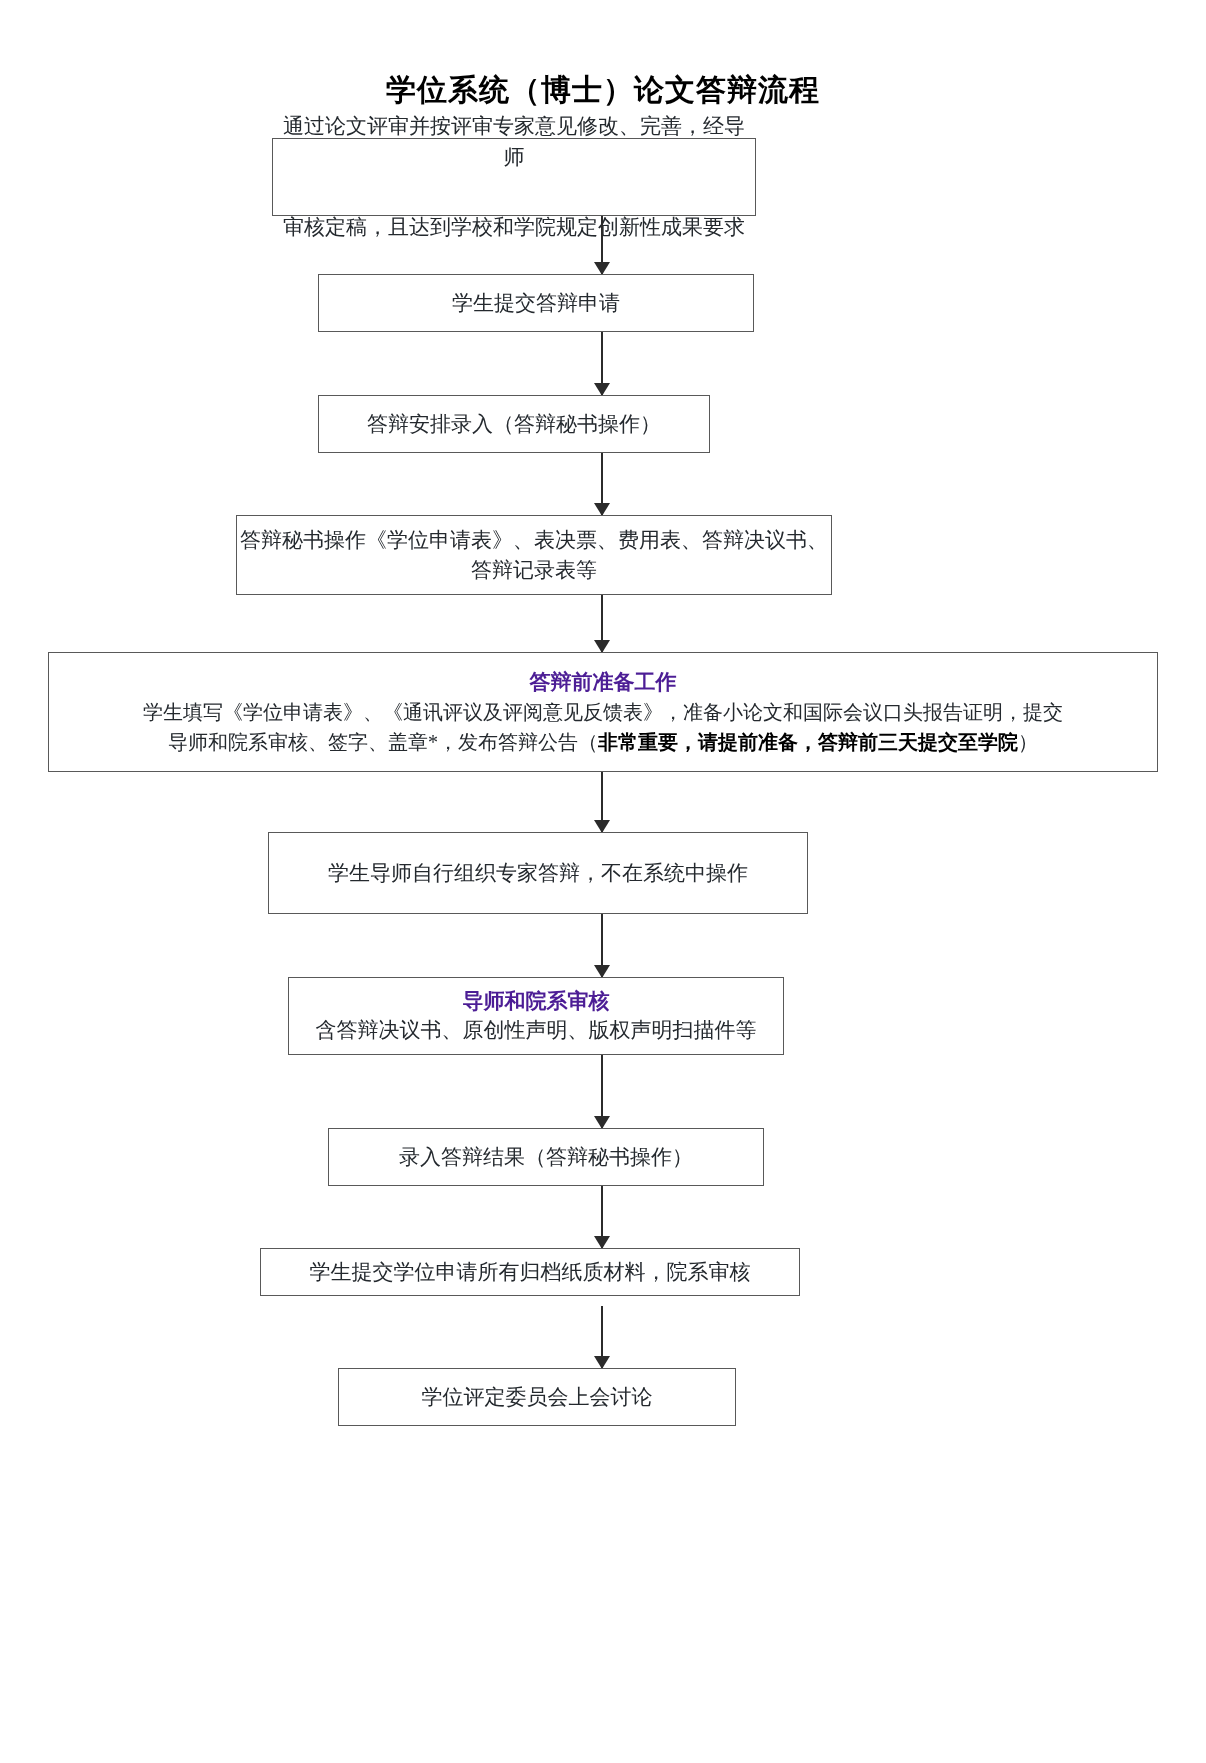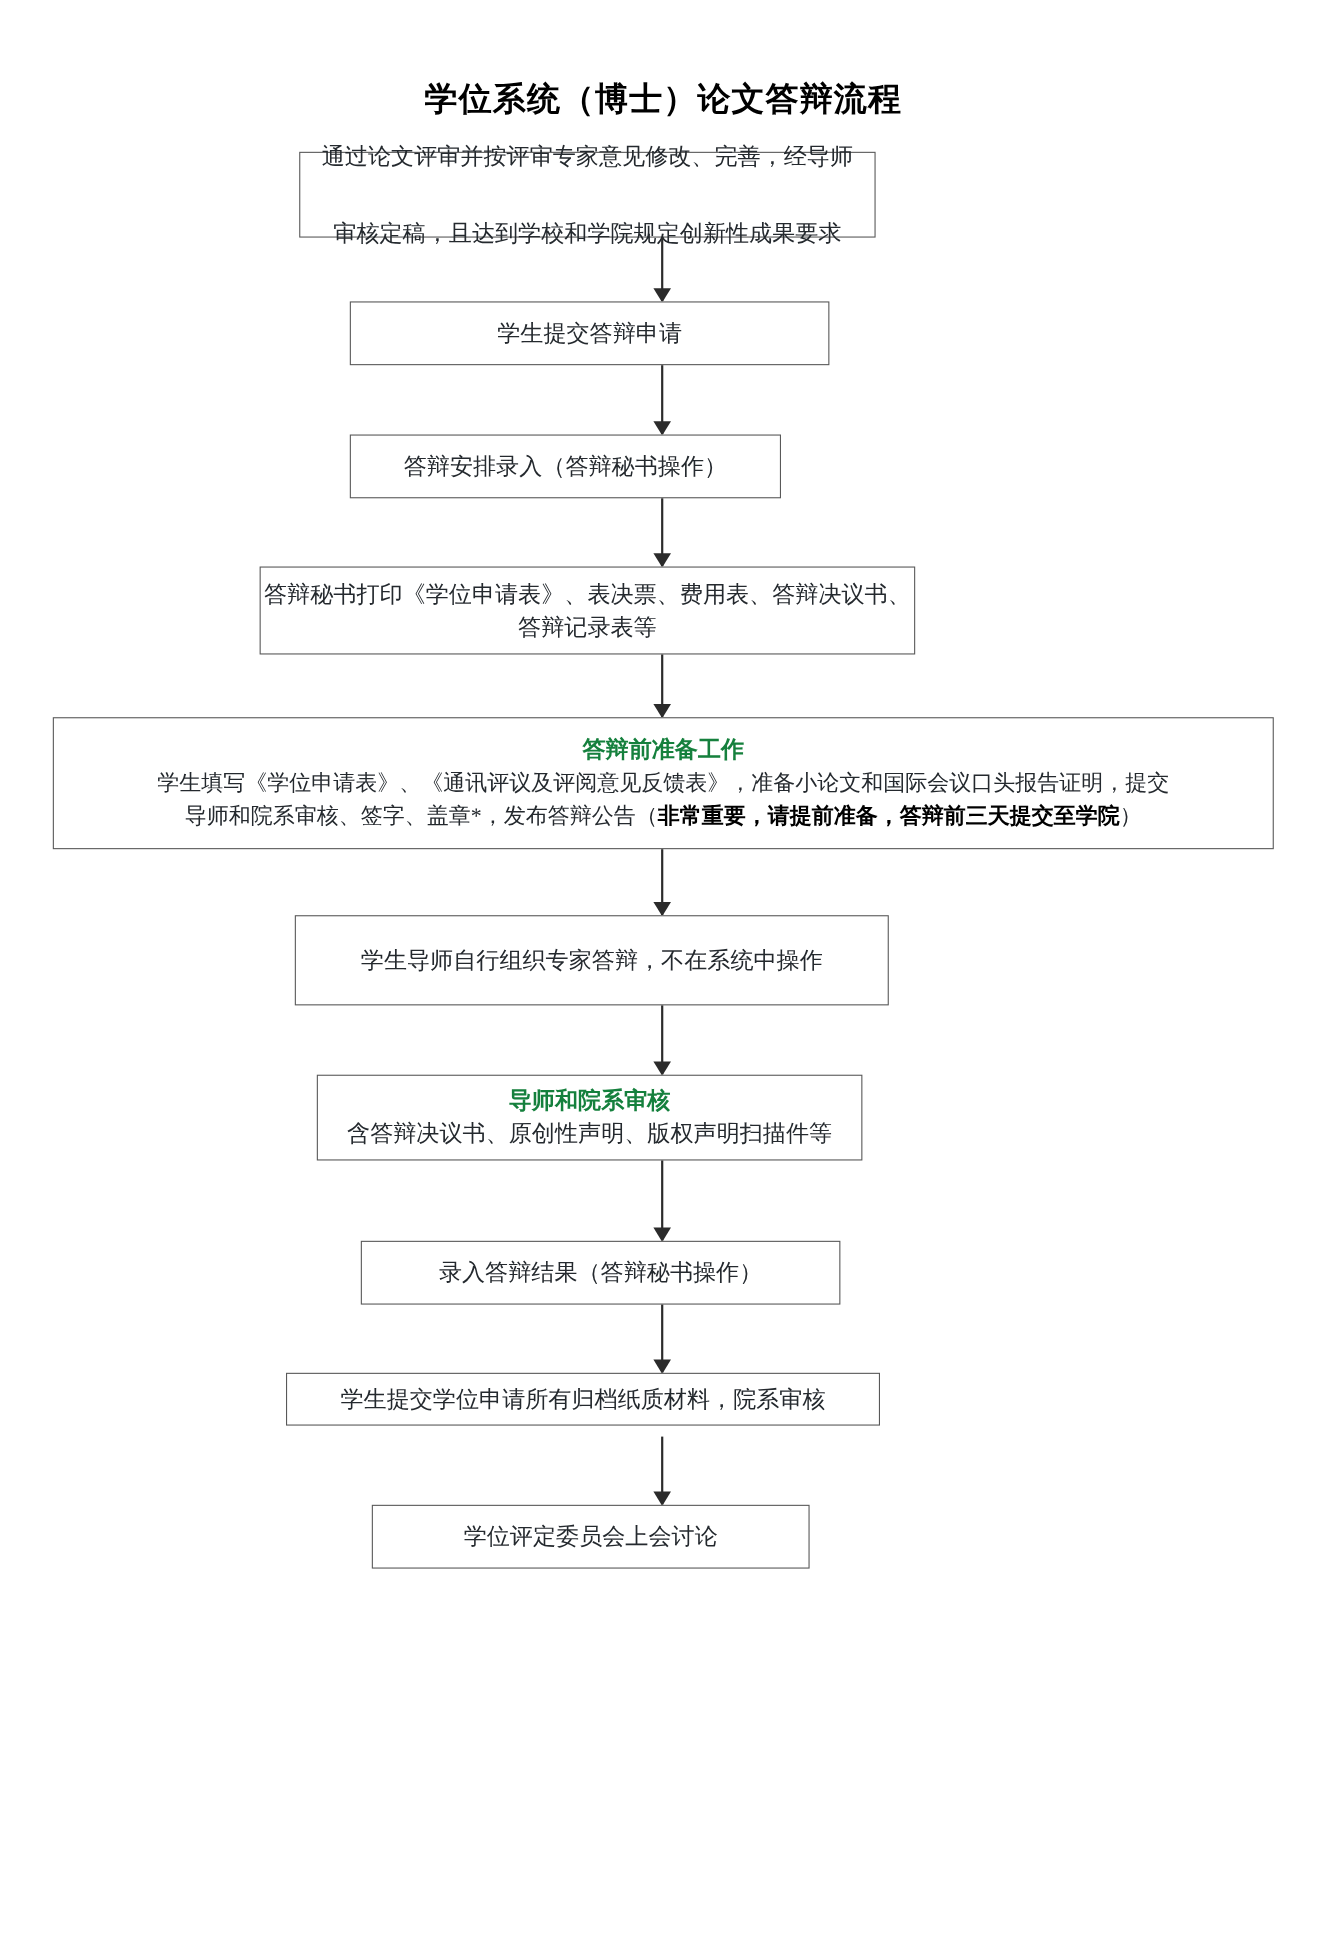--- a/index.html
+++ b/index.html
@@ -49,21 +49,21 @@
   }
 
   .node .line {
     display: block;
     width: 100%;
     line-height: 1.45;
   }
 
   .node .head {
     font-weight: bold;
-    color: #15803d;
+    color: #4c1d95;
     font-family: "Liberation Sans", "DejaVu Sans", sans-serif;
     font-size: 21px;
     line-height: 1.4;
   }
 
   .node .body {
     font-size: 21px;
   }
 
   .node .body-wide {
@@ -92,21 +92,21 @@
     bottom: -1px;
     transform: translateX(-50%);
     width: 0;
     height: 0;
     border-left: 8px solid transparent;
     border-right: 8px solid transparent;
     border-top: 13px solid #2b2b2b;
   }
 
   
-  #node-0 { left: 272px; top: 138px;  width: 524px; height: 78px; gap: 40px;  }
+  #node-0 { left: 272px; top: 138px;  width: 484px; height: 78px; gap: 40px;  }
   #node-1 { left: 318px; top: 274px;  width: 436px; height: 58px;  }
   #node-2 { left: 318px; top: 395px;  width: 392px; height: 58px;  }
   #node-3 { left: 236px; top: 515px;  width: 596px; height: 80px;  }
   #node-4 { left: 48px;  top: 652px;  width: 1110px; height: 120px; }
   #node-5 { left: 268px; top: 832px;  width: 540px; height: 82px;  }
   #node-6 { left: 288px; top: 977px;  width: 496px; height: 78px;  }
   #node-7 { left: 328px; top: 1128px; width: 436px; height: 58px;  }
   #node-8 { left: 260px; top: 1248px; width: 540px; height: 48px;  }
   #node-9 { left: 338px; top: 1368px; width: 398px; height: 58px;  }
 
@@ -138,21 +138,21 @@
     <span class="line body">学生提交答辩申请</span>
   </div>
   <div class="arrow" id="arrow-1"></div>
 
   <div class="node" id="node-2">
     <span class="line body">答辩安排录入（答辩秘书操作）</span>
   </div>
   <div class="arrow" id="arrow-2"></div>
 
   <div class="node" id="node-3">
-    <span class="line body">答辩秘书打印《学位申请表》、表决票、费用表、答辩决议书、</span>
+    <span class="line body">答辩秘书操作《学位申请表》、表决票、费用表、答辩决议书、</span>
     <span class="line body">答辩记录表等</span>
   </div>
   <div class="arrow" id="arrow-3"></div>
 
   <div class="node" id="node-4">
     <span class="line head">答辩前准备工作</span>
     <span class="line body-wide">学生填写《学位申请表》、《通讯评议及评阅意见反馈表》，准备小论文和国际会议口头报告证明，提交</span>
     <span class="line body-wide"><span>导师和院系审核、签字、盖章*，发布答辩公告（</span><span class="em">非常重要，请提前准备，答辩前三天提交至学院</span><span>）</span></span>
   </div>
   <div class="arrow" id="arrow-4"></div>

